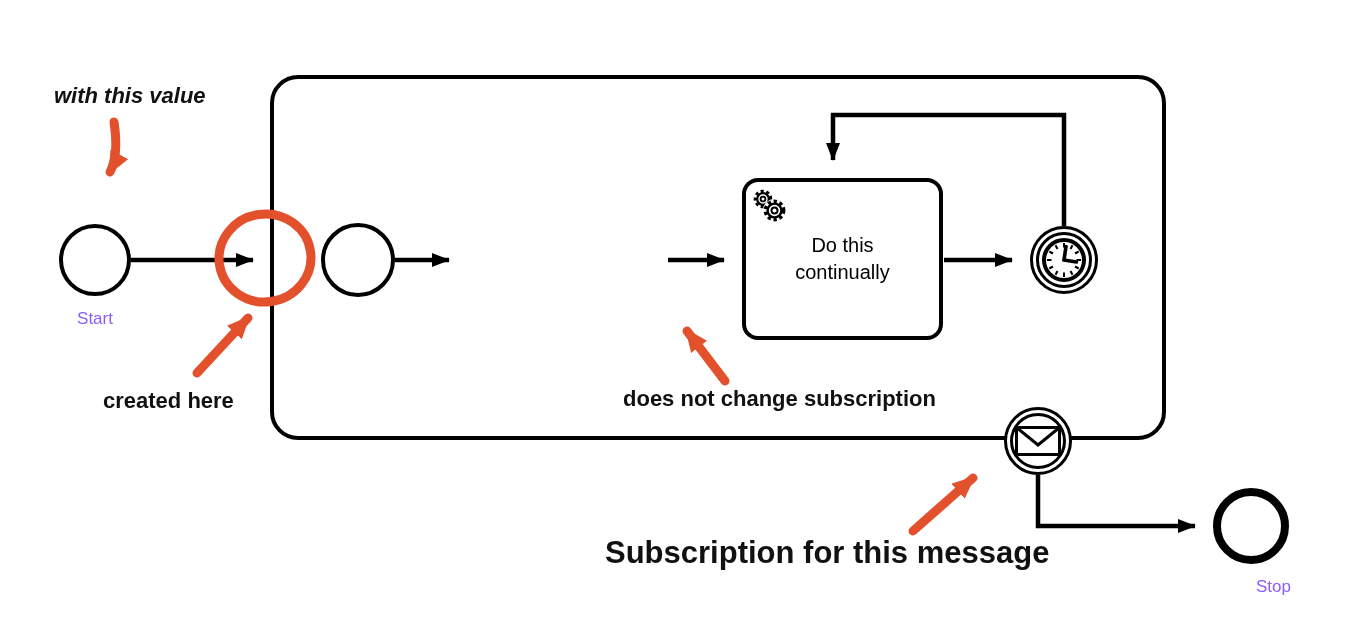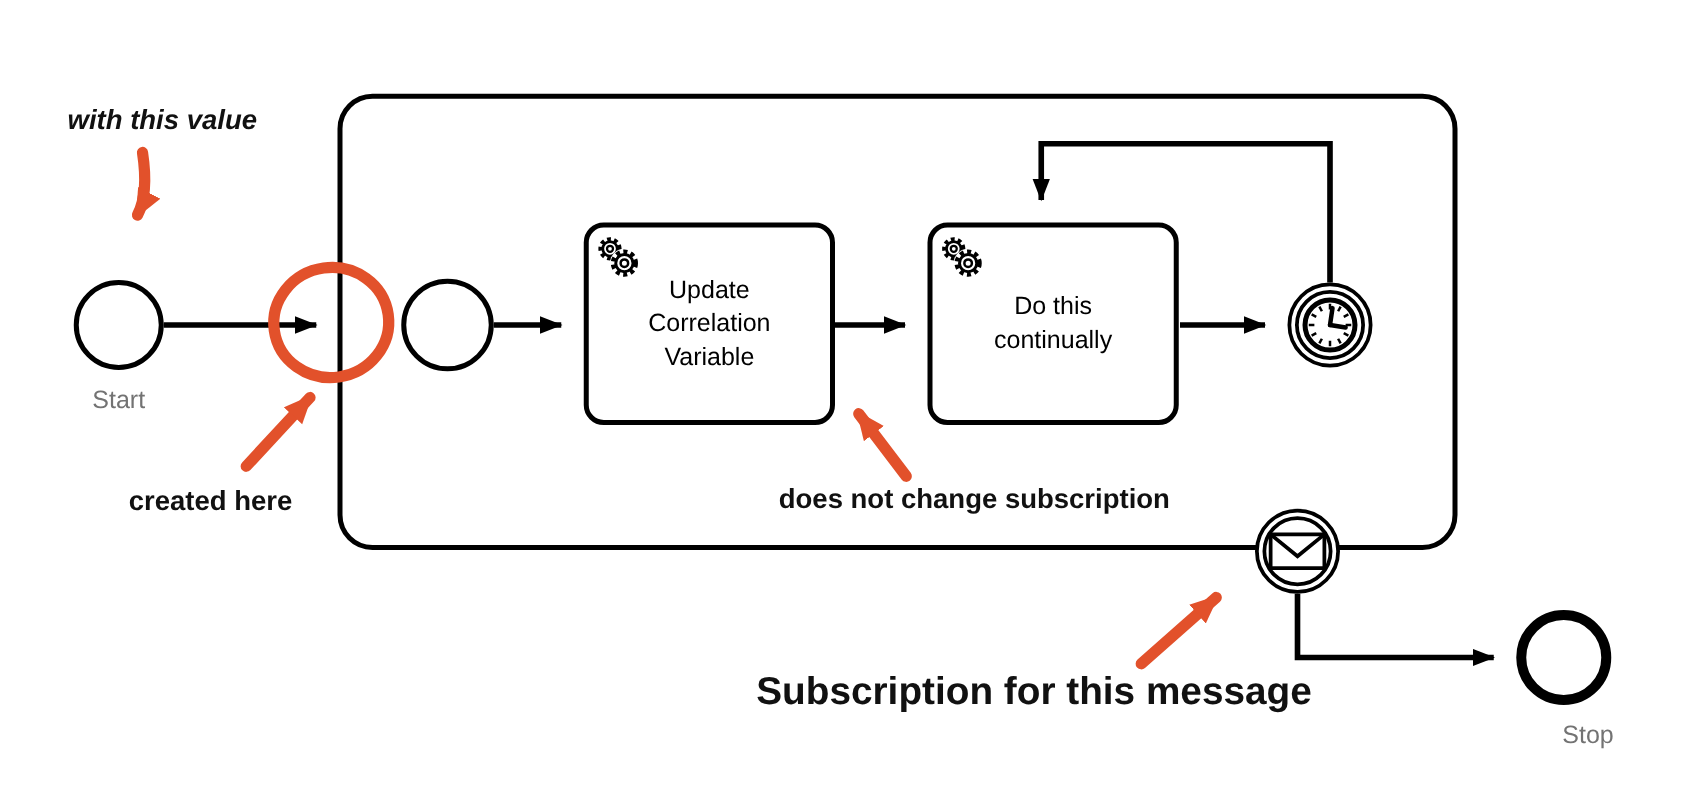--- a/index.html
+++ b/index.html
@@ -63,22 +63,22 @@
   }
   .event-svg {
     position: absolute;
     width: 70px; height: 70px;
     z-index: 3;
   }
   .timer-event   { left: 1029px; top: 225px; }
   .message-event { left: 1003px; top: 406px; z-index: 4; }
   .shape-label {
     position: absolute;
-    font-size: 20px;
-    color: #737373;
+    font-size: 17px;
+    color: #8b5cf6;
     text-align: center;
     z-index: 3;
   }
   .start-label { left: 55px;  top: 309px; width: 80px; }
   .stop-label  { left: 1211px; top: 577px; width: 80px; text-align: right; }
   
   .layer {
     position: absolute;
     left: 0; top: 0;
     pointer-events: none;
@@ -120,35 +120,20 @@
     <path d="M944,260 H1012" stroke="#000" stroke-width="4.5" fill="none" marker-end="url(#arrow-black)"></path>
     <path d="M1064,226 V115 H833 V160" stroke="#000" stroke-width="4.5" fill="none" marker-end="url(#arrow-black)"></path>
     <path d="M1038,475 V526 H1195" stroke="#000" stroke-width="4.5" fill="none" marker-end="url(#arrow-black)"></path>
   </svg>
 
   <div class="event-circle start-event"></div>
   <div class="shape-label start-label">Start</div>
 
   <div class="event-circle inner-start"></div>
 
-  <div class="task task-update">
-    <svg class="task-icon" viewBox="0 0 38 38">
-      <g stroke="#000" fill="none">
-        <circle cx="12" cy="12" r="10" fill="#fff" stroke="none"></circle>
-        <circle cx="12" cy="12" r="7.6" stroke-width="3.4" stroke-dasharray="3 2.55"></circle>
-        <circle cx="12" cy="12" r="5.8" stroke-width="2.2" fill="#fff"></circle>
-        <circle cx="12" cy="12" r="2.4" stroke-width="1.8" fill="#fff"></circle>
-        <circle cx="23.5" cy="23.5" r="11.5" fill="#fff" stroke="none"></circle>
-        <circle cx="23.5" cy="23.5" r="9" stroke-width="3.8" stroke-dasharray="3.2 2.7"></circle>
-        <circle cx="23.5" cy="23.5" r="6.9" stroke-width="2.4" fill="#fff"></circle>
-        <circle cx="23.5" cy="23.5" r="3" stroke-width="2" fill="#fff"></circle>
-      </g>
-    </svg>
-    <div class="task-label">Update Correlation Variable</div>
-  </div>
 
   <div class="task task-loop">
     <svg class="task-icon" viewBox="0 0 38 38">
       <g stroke="#000" fill="none">
         <circle cx="12" cy="12" r="10" fill="#fff" stroke="none"></circle>
         <circle cx="12" cy="12" r="7.6" stroke-width="3.4" stroke-dasharray="3 2.55"></circle>
         <circle cx="12" cy="12" r="5.8" stroke-width="2.2" fill="#fff"></circle>
         <circle cx="12" cy="12" r="2.4" stroke-width="1.8" fill="#fff"></circle>
         <circle cx="23.5" cy="23.5" r="11.5" fill="#fff" stroke="none"></circle>
         <circle cx="23.5" cy="23.5" r="9" stroke-width="3.8" stroke-dasharray="3.2 2.7"></circle>

